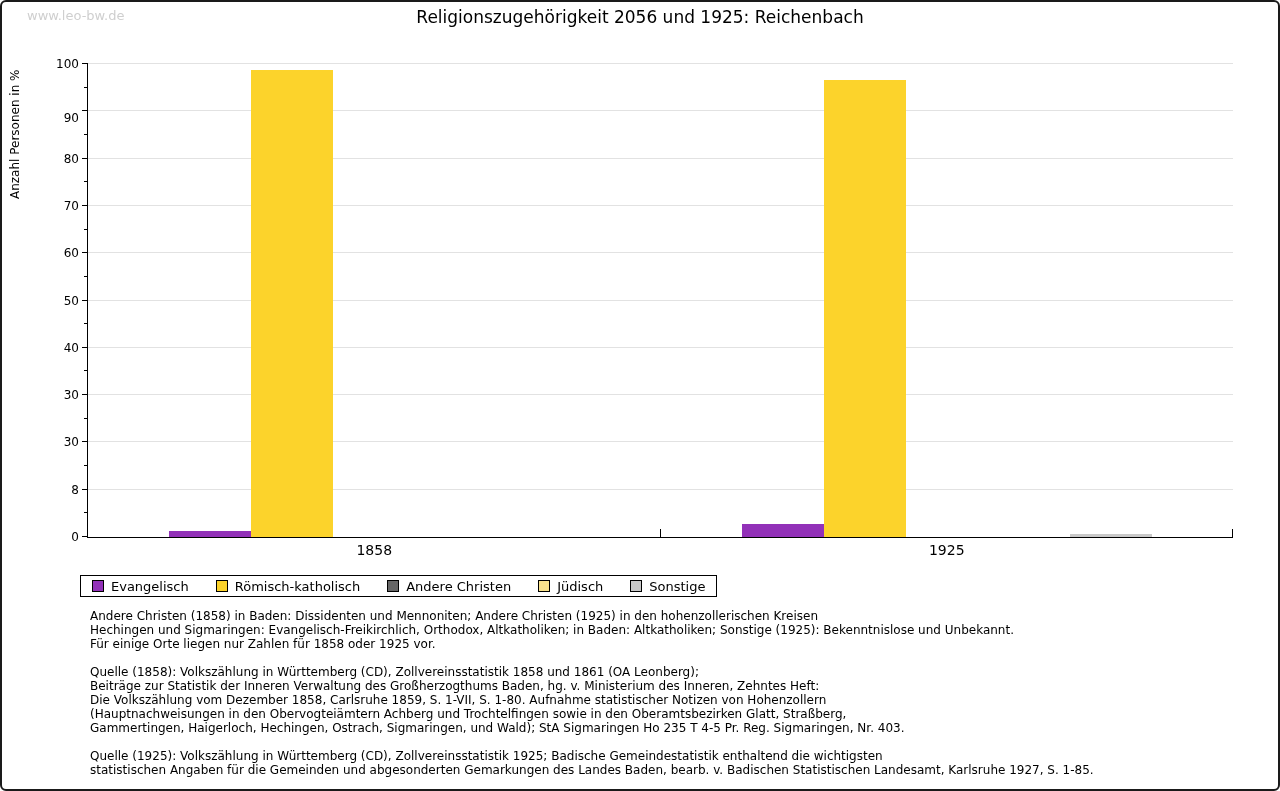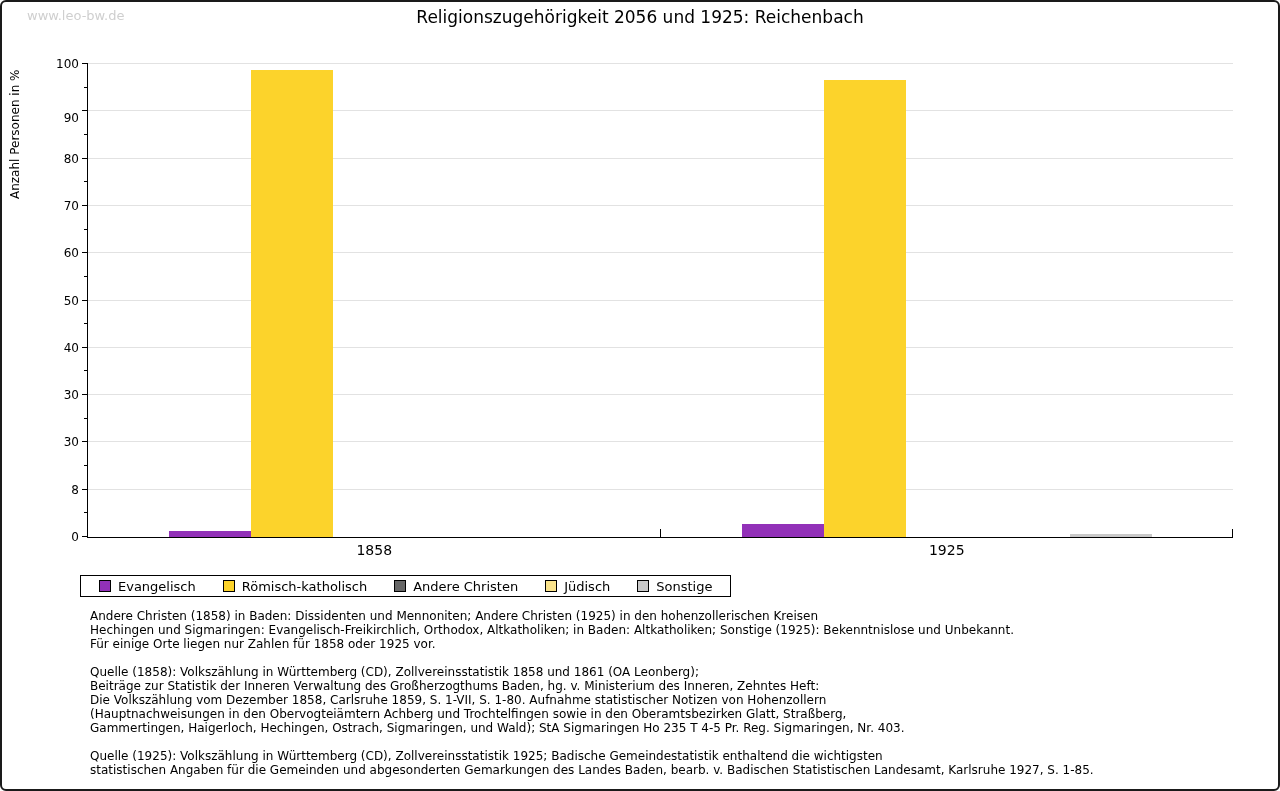--- a/index.html
+++ b/index.html
@@ -18,21 +18,21 @@
   .tick-minor{position:absolute;left:-4px;width:4px;height:1px;background:#000;}
   .y-tick-label{position:absolute;right:calc(100% + 9px);font-size:12px;
                 transform:translateY(-50%);white-space:nowrap;}
   .bar-group{position:absolute;bottom:0;top:0;}
   .bar{position:absolute;bottom:0;width:82px;}
   .x-tick-label{position:absolute;top:calc(100% + 5px);font-size:14px;
                 transform:translateX(-50%);white-space:nowrap;text-align:right;}
   .boundary-tick{position:absolute;bottom:0;width:1px;height:8px;background:#000;}
   .legend{position:absolute;left:78px;top:573px;height:22px;box-sizing:border-box;
           border:1px solid #000;background:#fff;display:inline-flex;align-items:center;
-          padding:0 18px;gap:27px;}
+          padding:0 11px;gap:27px;}
   .legend-item{display:flex;align-items:center;gap:7px;font-size:13px;white-space:nowrap;}
   .legend-swatch{width:12px;height:12px;border:1px solid #000;box-sizing:border-box;}
   .footnotes{position:absolute;left:80px;top:607px;right:40px;font-size:12px;
              line-height:14px;color:#000;}
   .footnotes p{margin:0 0 14px 8px;white-space:pre-line;}
 </style>
 </head>
 <body>
 
 <div class="frame">

